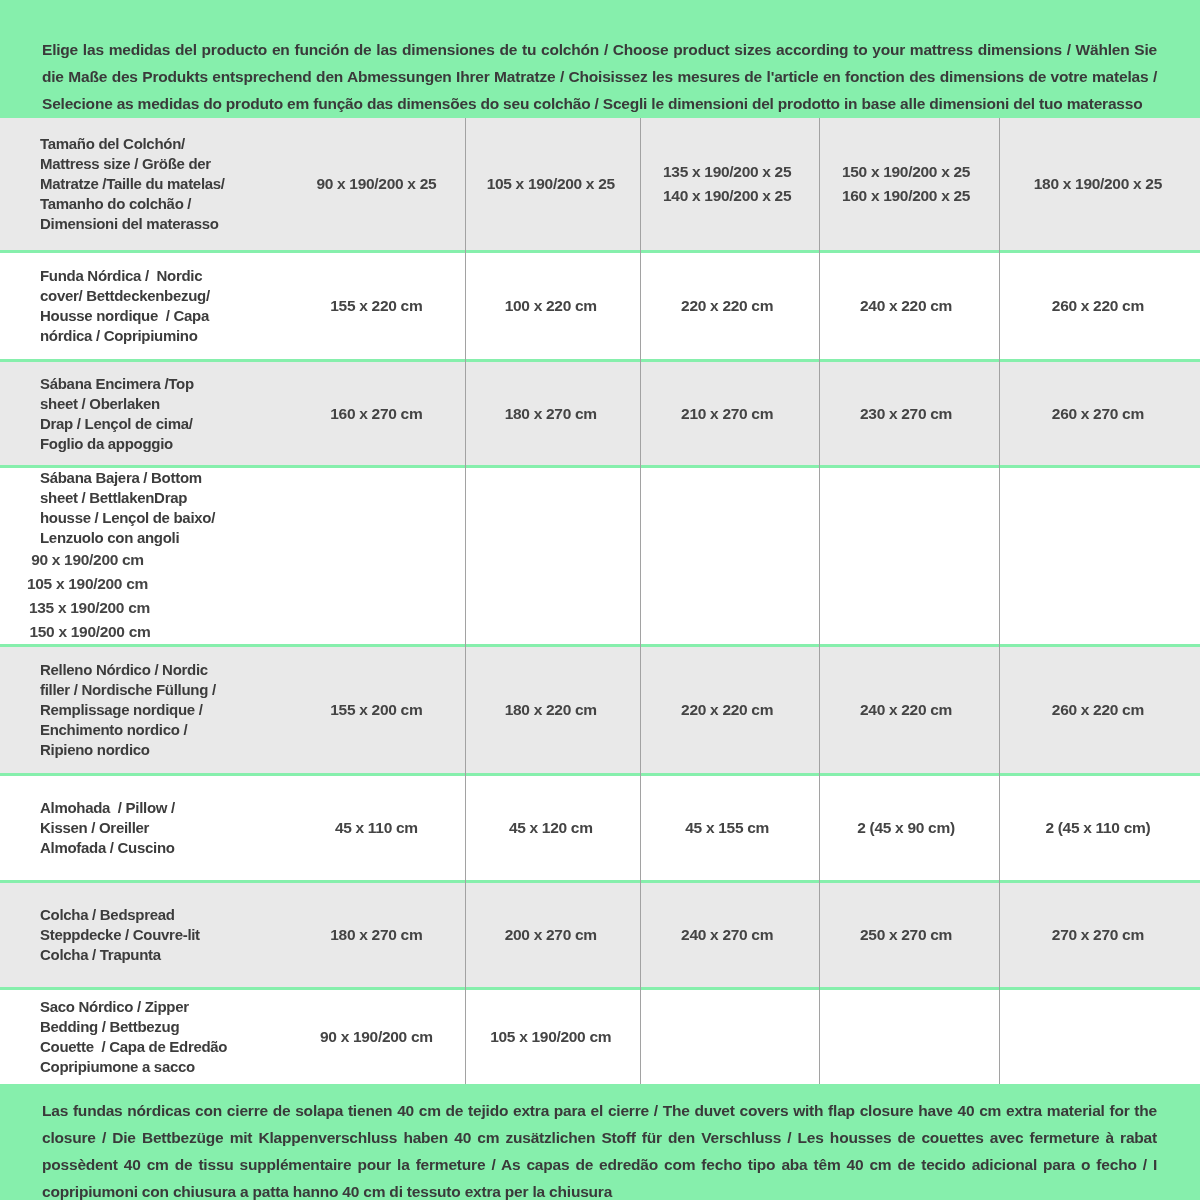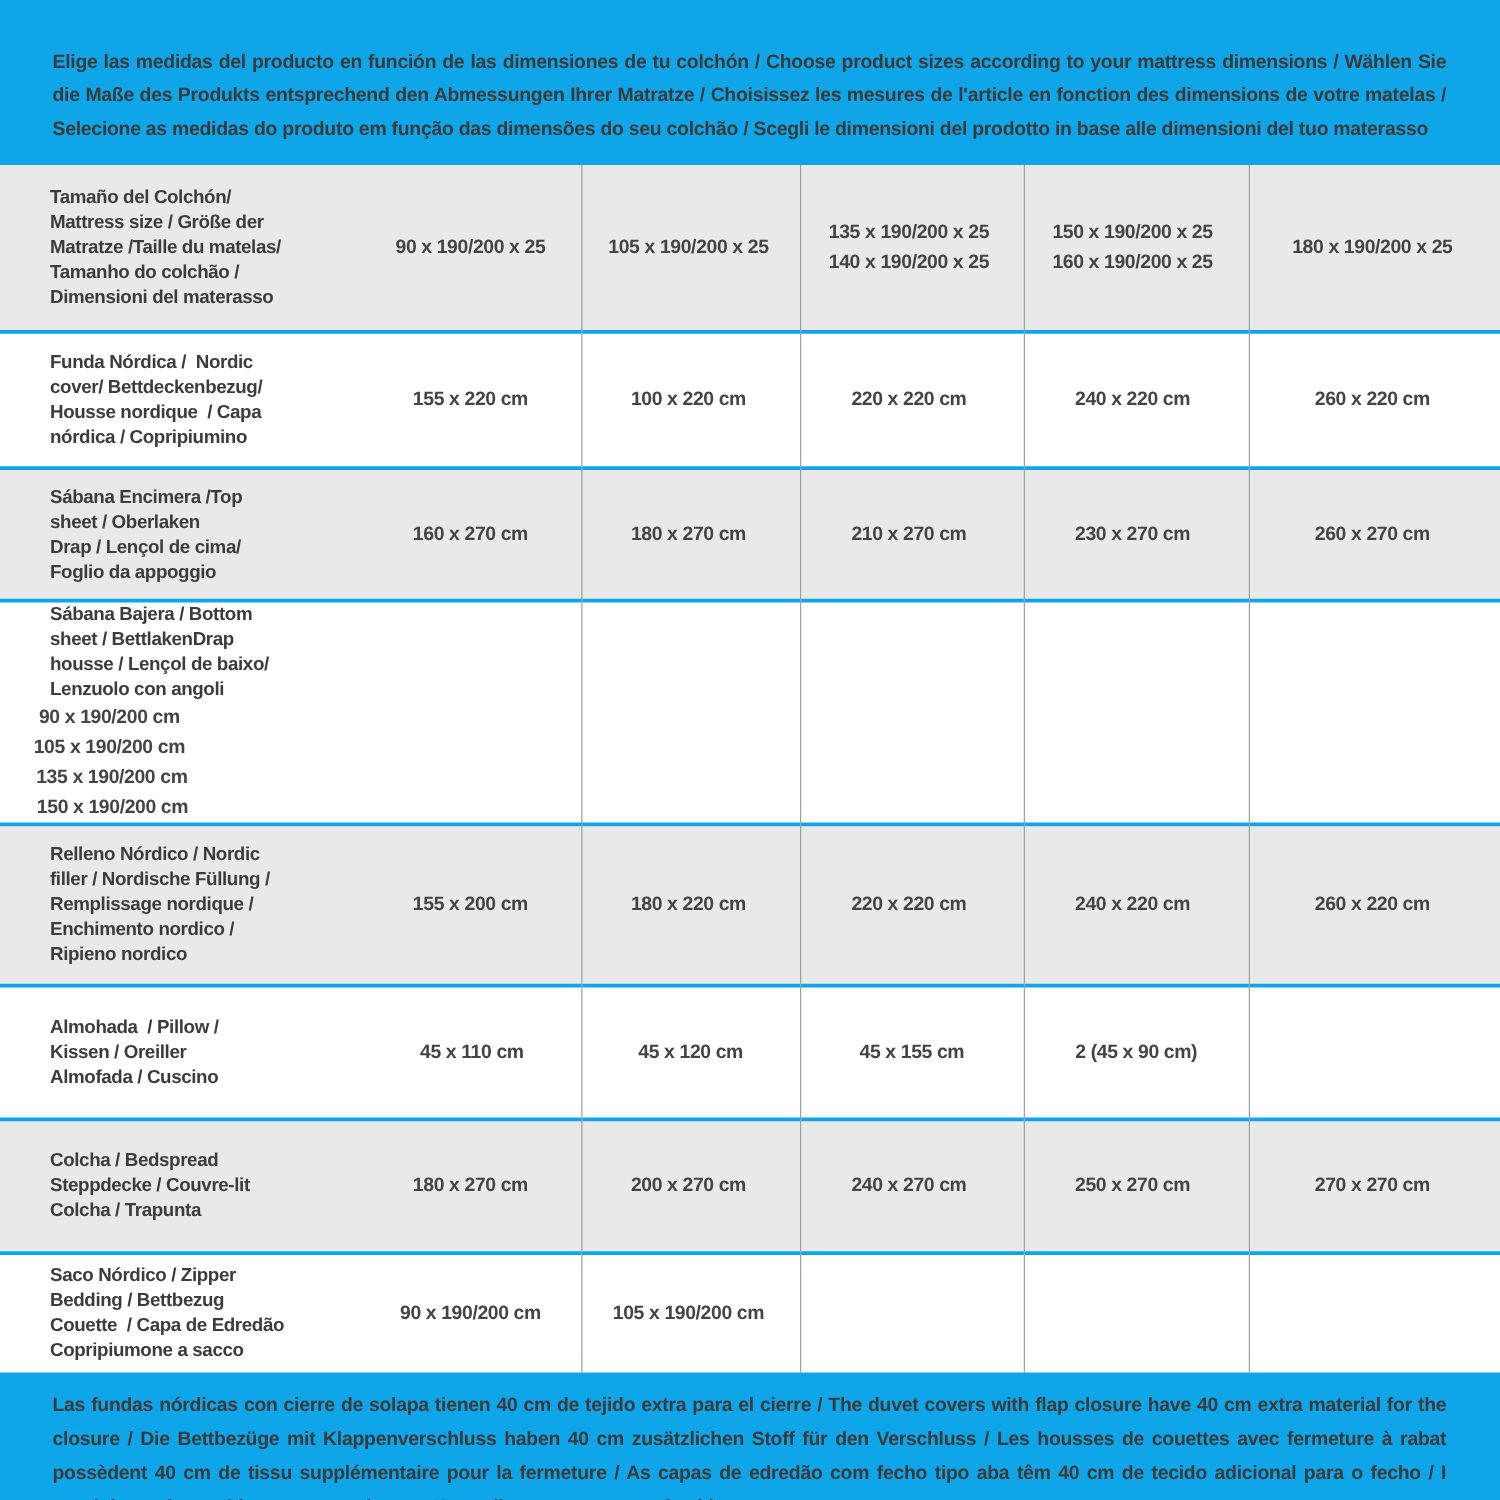--- a/index.html
+++ b/index.html
@@ -4,37 +4,37 @@
 <style>
   html, body {
     margin: 0;
     padding: 0;
     background: #ffffff;
   }
   .page {
     position: relative;
     width: 1200px;
     height: 1200px;
-    background: #0ea5e9;
+    background: #86efac;
     font-family: "Liberation Sans", "DejaVu Sans", sans-serif;
     color: #3a3a3a;
     overflow: hidden;
   }
   .intro {
     margin: 36px 43px 0 42px;
     font-size: 15.5px;
     line-height: 27px;
     font-weight: bold;
     text-align: justify;
     letter-spacing: -0.2px;
     color: #3a3a3a;
   }
   .table-wrap {
     position: relative;
-    margin-top: 15px;
+    margin-top: 1px;
     width: 1200px;
   }
   .vline {
     position: absolute;
     top: 0;
     bottom: 0;
     width: 1px;
     background: #a2a2a2;
     z-index: 2;
   }
@@ -174,20 +174,21 @@
     </div>
 
     <div class="trow white rh5">
       <div class="cell label">Almohada  / Pillow /
 Kissen / Oreiller
 Almofada / Cuscino</div>
       <div class="cell val c1">45 x 110 cm</div>
       <div class="cell val c2">45 x 120 cm</div>
       <div class="cell val c3">45 x 155 cm</div>
       <div class="cell val c4">2 (45 x 90 cm)</div>
+      <div class="cell val c5">2 (45 x 110 cm)</div>
     </div>
 
     <div class="trow gray rh6">
       <div class="cell label">Colcha / Bedspread
 Steppdecke / Couvre-lit
 Colcha / Trapunta</div>
       <div class="cell val c1">180 x 270 cm</div>
       <div class="cell val c2">200 x 270 cm</div>
       <div class="cell val c3">240 x 270 cm</div>
       <div class="cell val c4">250 x 270 cm</div>

